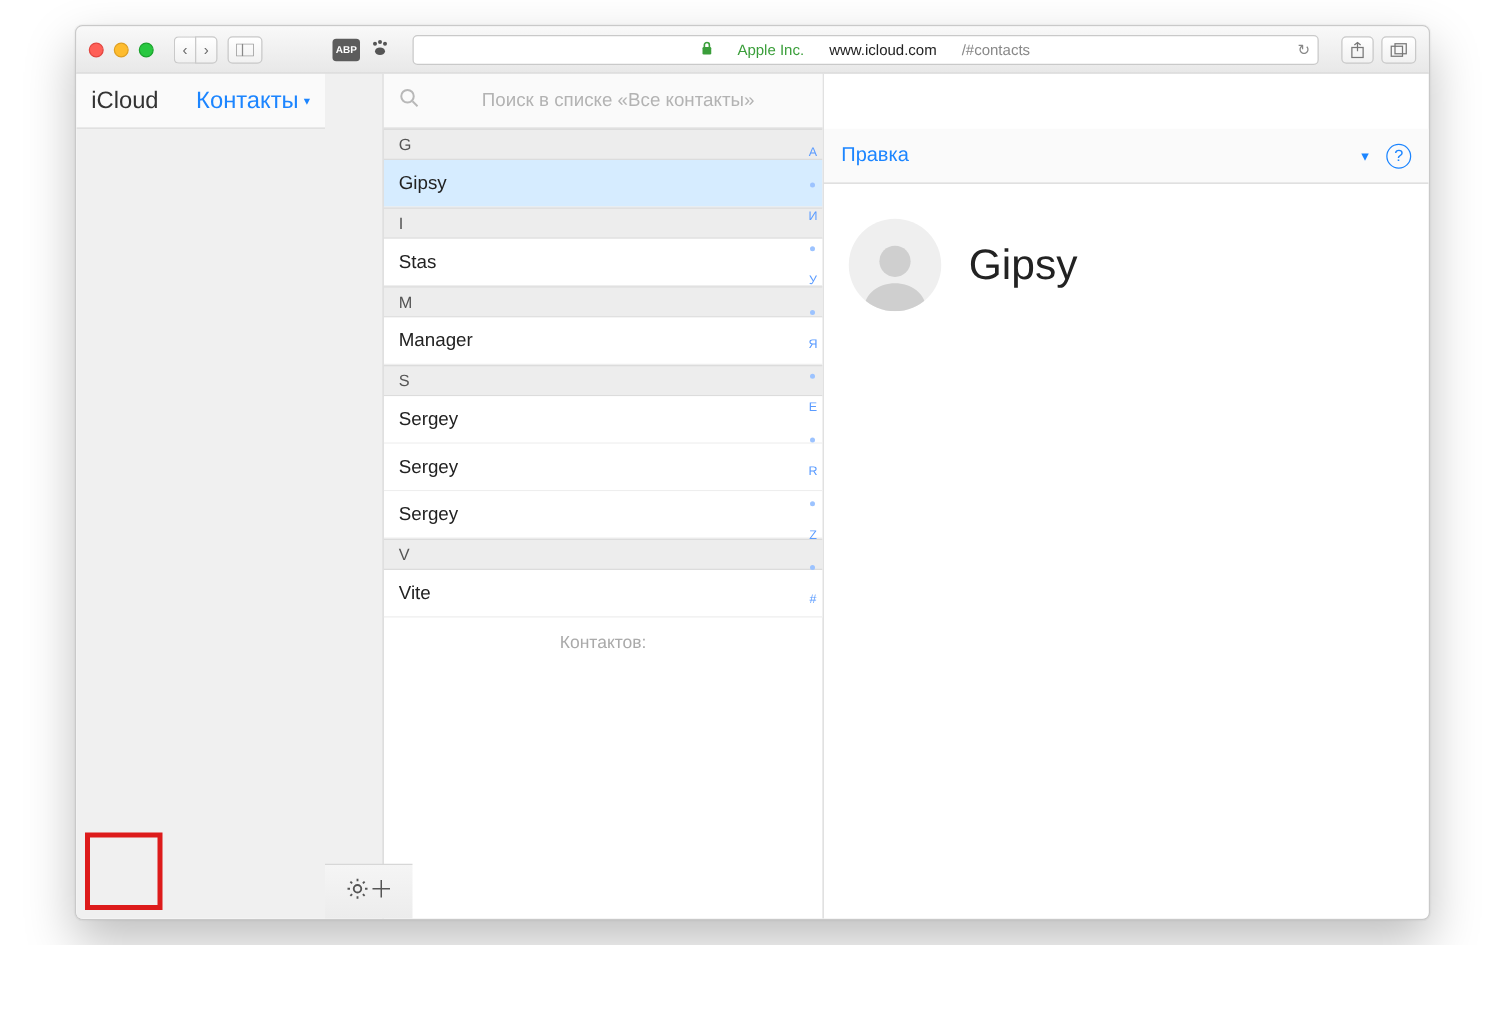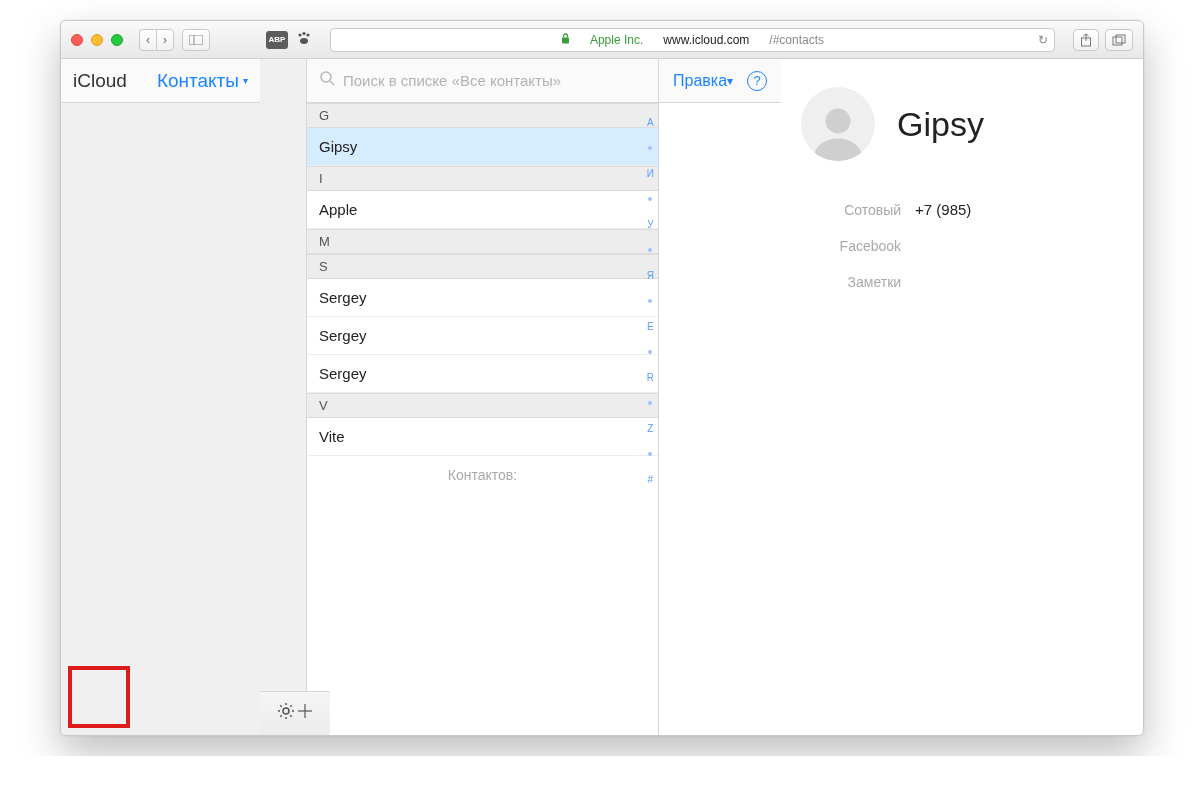--- a/index.html
+++ b/index.html
@@ -58,36 +58,36 @@
   .gear,.plus-btn{color:#555;font-size:18px;}
   .highlight-box{position:absolute;border:4px solid #dd1b1b;width:62px;height:62px;
     left:7px;bottom:7px;pointer-events:none;}
   .window{position:relative;}
   
   .col2{width:352px;border-right:1px solid #d7d7d7;display:flex;flex-direction:column;position:relative;}
   .search-row{height:44px;border-bottom:1px solid #d7d7d7;display:flex;align-items:center;
     padding:0 12px;gap:8px;background:#fafafa;}
   .search-icon{color:#b8b8b8;font-size:17px;}
   .search-input{border:none;outline:none;background:transparent;font-size:15px;
-    color:#333;flex:1;}
+    color:#333;flex:1;text-align:center;}
   .search-input::placeholder{color:#b3b3b3;}
   .list{flex:1;overflow:hidden;position:relative;}
   .section-header{height:25px;background:#ededed;border-top:1px solid #dcdcdc;
     border-bottom:1px solid #dcdcdc;display:flex;align-items:center;padding:0 12px;
     font-size:13px;color:#555;}
   .contact-row{height:38px;display:flex;align-items:center;padding:0 12px;
     font-size:15px;color:#222;border-bottom:1px solid #eee;background:#fff;}
   .contact-row.selected{background:#d6ecff;}
   .count-row{height:38px;display:flex;align-items:center;justify-content:center;
     font-size:14px;color:#aaa;}
   .index-strip{position:absolute;right:4px;top:58px;display:flex;flex-direction:column;
     gap:18px;align-items:center;font-size:10px;color:#5a9bff;}
   .index-strip .dot-i{width:4px;height:4px;border-radius:50%;background:#9cc3ff;}
   
-  .col3{flex:1;display:flex;flex-direction:row;}
+  .col3{flex:1;display:flex;flex-direction:column;margin-top:44px;}
   .detail-head{height:44px;border-bottom:1px solid #d7d7d7;display:flex;align-items:center;
     padding:0 14px;background:#fafafa;}
   .detail-head .edit{color:#1c85ff;font-size:16px;}
   .detail-head .spacer{flex:1;}
   .detail-head .chev2{color:#1c85ff;font-size:12px;margin-right:14px;}
   .help-icon{width:20px;height:20px;border:1.5px solid #1c85ff;border-radius:50%;
     color:#1c85ff;display:flex;align-items:center;justify-content:center;font-size:13px;}
   .detail-body{padding:28px 20px;display:flex;flex-direction:column;gap:22px;}
   .name-row{display:flex;align-items:center;gap:22px;margin-bottom:18px;}
   .avatar{width:74px;height:74px;border-radius:50%;background:#efefef;
@@ -191,22 +191,23 @@
               <circle cx="7" cy="7" r="5"></circle>
               <line x1="11" y1="11" x2="15" y2="15"></line>
             </svg>
         </span>
         <input class="search-input" placeholder="Поиск в списке «Все контакты»" style="">
       </div>
       <div class="list" id="contact-list">
           <div class="section-header">G</div>
           <div class="contact-row selected">Gipsy</div>
           <div class="section-header">I</div>
-          <div class="contact-row">Apple</div>
+          <div class="contact-row">Stas</div>
           <div class="section-header">M</div>
+          <div class="contact-row">Manager</div>
           <div class="section-header">S</div>
           <div class="contact-row">Sergey</div>
           <div class="contact-row">Sergey</div>
           <div class="contact-row">Sergey</div>
           <div class="section-header">V</div>
           <div class="contact-row">Vite</div>
           <div class="count-row">Контактов:</div>
         </div>
       <div class="index-strip" id="index-strip">
           <span>А</span>
@@ -237,35 +238,18 @@
       <div class="detail-body">
         <div class="name-row">
           <div class="avatar">
             <svg viewBox="0 0 24 24">
                 <circle cx="12" cy="8" r="5"></circle>
                 <path d="M2 24c0-6 5-9 10-9s10 3 10 9"></path>
               </svg>
           </div>
           <div class="contact-name">Gipsy</div>
         </div>
-        <div id="detail-fields">
-            <div class="field-row">
-              <div class="field-label">Сотовый</div>
-              <div class="field-value">+7 (985)</div>
-            </div>
-            <div style="height: 20px;"></div>
-            <div class="field-row">
-              <div class="field-label">Facebook</div>
-              <div class="field-value"></div>
-            </div>
-            <div style="height: 20px;"></div>
-            <div class="field-row">
-              <div class="field-label">Заметки</div>
-              <div class="field-value"></div>
-            </div>
-            <div style="height: 20px;"></div>
-          </div>
       </div>
     </div>
   </div>
 
   <div class="highlight-box"></div>
 </div>
 
 </body></html>

